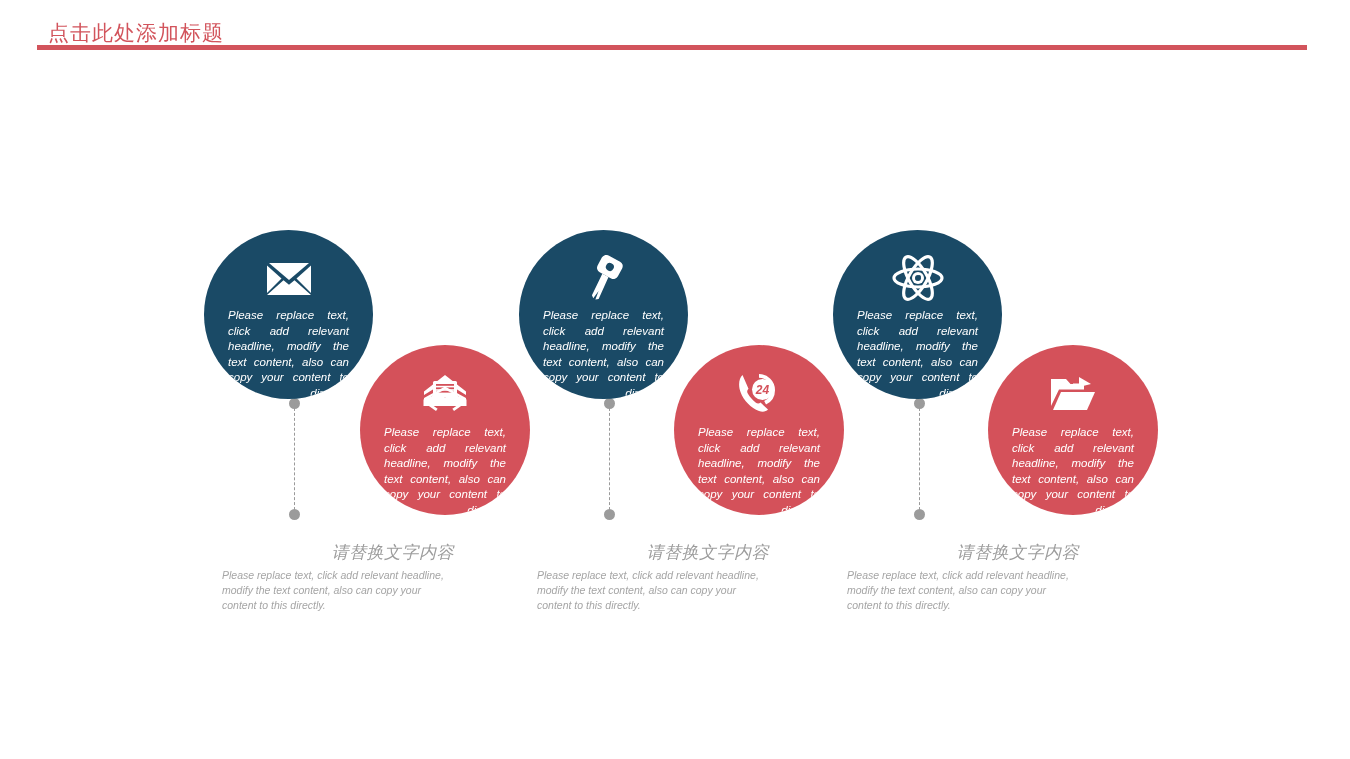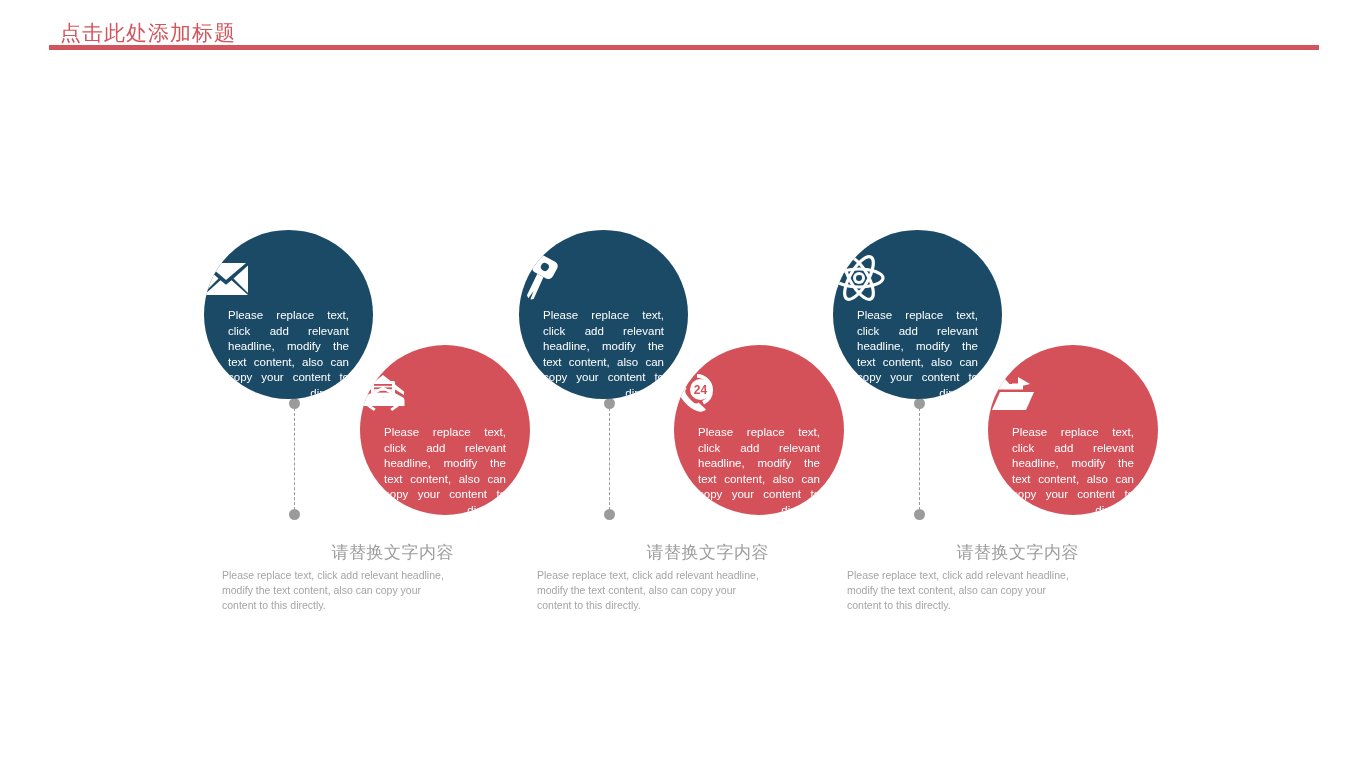--- a/index.html
+++ b/index.html
@@ -11,21 +11,21 @@
     height: 759px;
     background: #ffffff;
     font-family: "Liberation Sans", sans-serif;
     overflow: hidden;
     position: relative;
   }
 
   
   #header {
     position: absolute;
-    left: 16px; top: 0;
+    left: 4px; top: 0;
     width: 1314px; height: 60px;
   }
   #header-title {
     position: absolute;
     left: 44px; top: 22px;
     font-size: 21px;
     color: #d2545c;
     letter-spacing: 1px;
     line-height: 1;
     white-space: nowrap;
@@ -34,21 +34,21 @@
     position: absolute;
     left: 33px; top: 45px;
     width: 1270px; height: 5px;
     background: #d2545c;
   }
 
   
   #stage {
     position: absolute;
     left: 0; top: 0;
-    width: 1350px; height: 759px;
+    width: 1350px; height: 759px; font-style: italic;
   }
 
   .group { position: absolute; top: 0; height: 759px; width: 1350px; left: 0; }
 
   
   .connector {
     position: absolute;
     width: 11px;
   }
   .connector .line {
@@ -74,20 +74,21 @@
     box-sizing: border-box;
     overflow: hidden;
   }
   .bubble.blue { background: #1a4a66; }
   .bubble.red  { background: #d4515a; }
 
   .bubble .icon {
     position: absolute;
     left: 0; right: 0;
     display: flex;
+    justify-content: center;
     align-items: center;
   }
   .bubble.blue .icon { top: 26px; height: 44px; }
   .bubble.red  .icon { top: 26px; height: 44px; }
   .bubble .icon svg { display: block; }
 
   .bubble .bubbletext {
     position: absolute;
     left: 24px; right: 24px;
     top: 78px;

